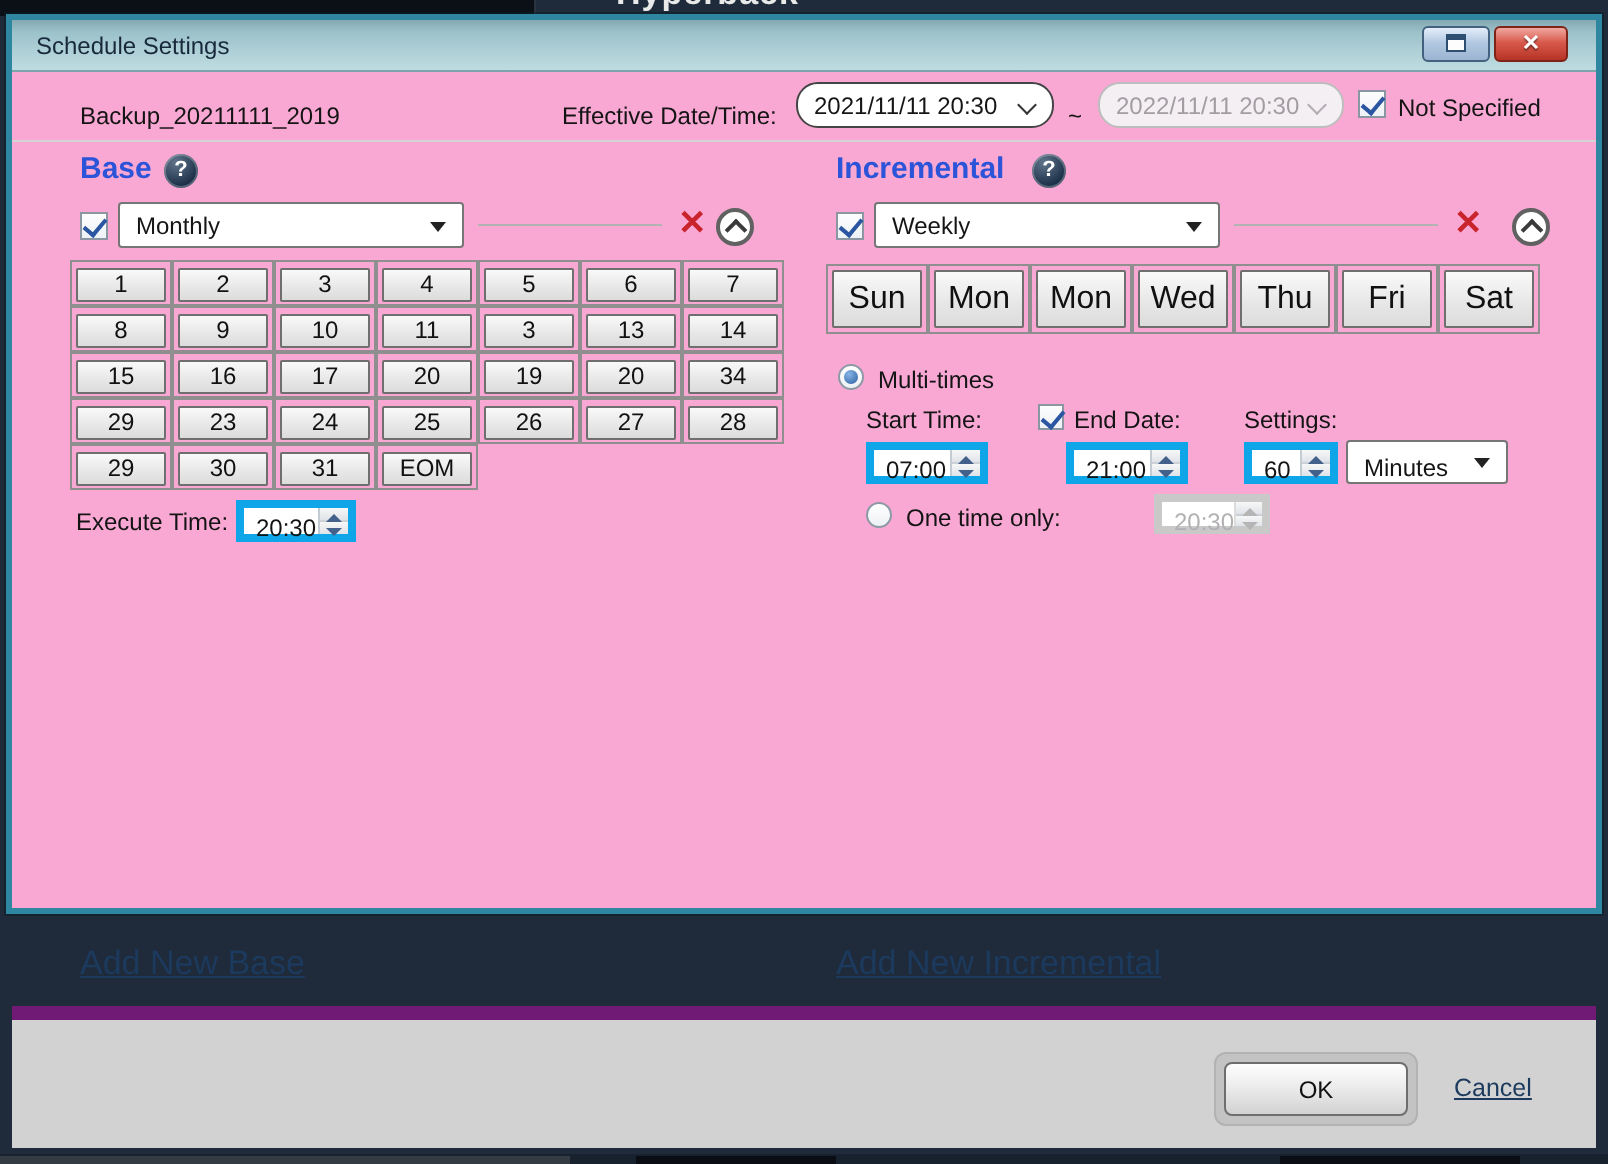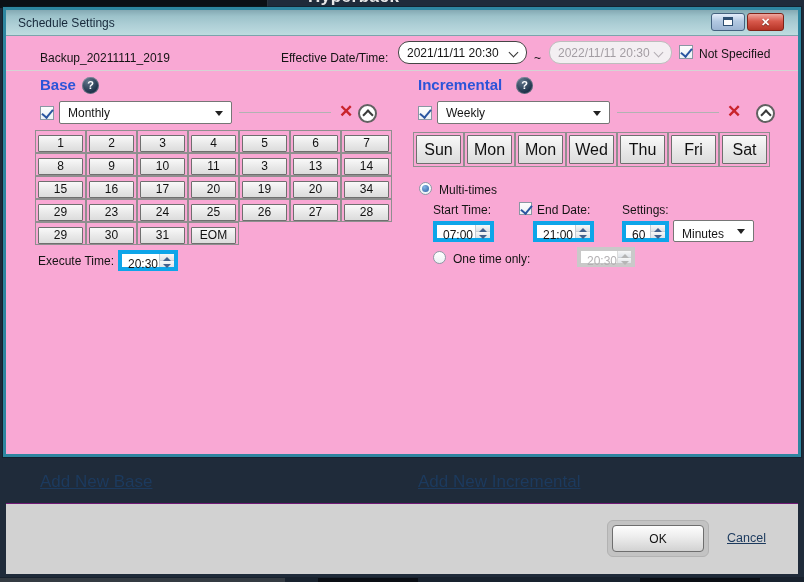--- a/index.html
+++ b/index.html
@@ -110,21 +110,21 @@
   .spin.disabled { border-color:#c9c9c9; }
   .spin.disabled .val { color:#b3b0b3; }
   .spin.disabled .btns { border-left-color:#dcdcdc; }
   .spin.disabled .up::after { border-bottom-color:#b5b5b5; }
   .spin.disabled .dn::after { border-top-color:#b5b5b5; }
 
   .lnk { position:absolute; font-size:17px; color:#1c3a5e; text-decoration:underline; cursor:pointer; }
 
   
   .footer { left:0; top:493px; width:792px; height:71px; background:#d2d2d2;
-            border-top:1px solid #701a75;text-decoration:underline; }
+            border-top:7px solid #701a75;text-decoration:underline; }
   .okwrap { position:absolute; left:601px; top:16px; width:102px; height:37px;
             background:#c3c3c3; border:1px solid #b2b2b2; border-radius:6px; padding:4px; }
   .okbtn { width:100%; height:100%; border:1px solid #6e6e6e; border-radius:4px;
            background:linear-gradient(#fefefe,#ececec 45%,#d2d2d2);
            font-family:"Liberation Sans", sans-serif; font-size:12px; color:#111; cursor:pointer; }
   .cancel { left:721px; top:27px; font-size:12.5px; }
 </style>
 </head>
 <body>
 

